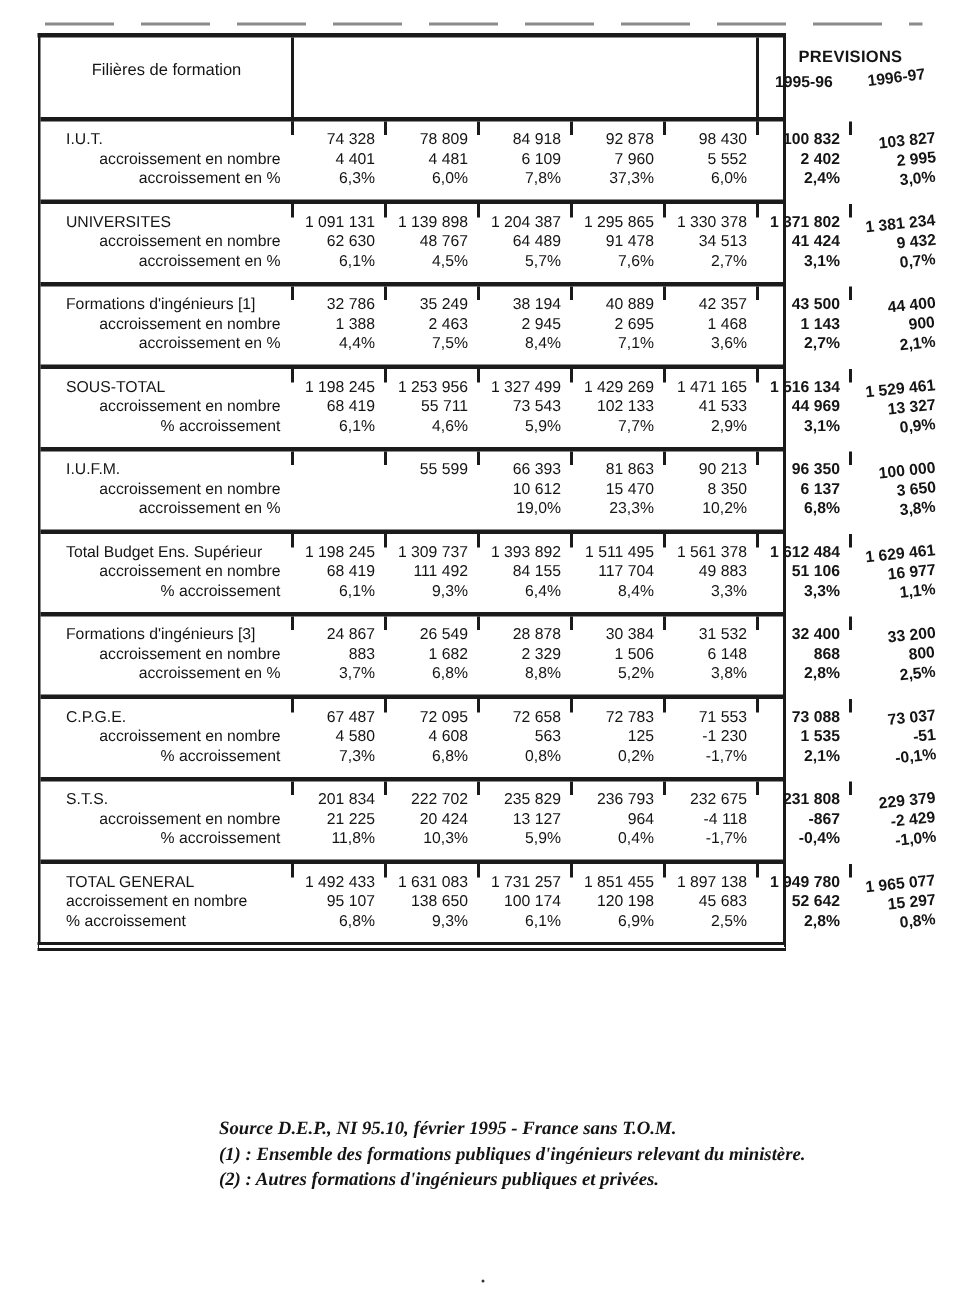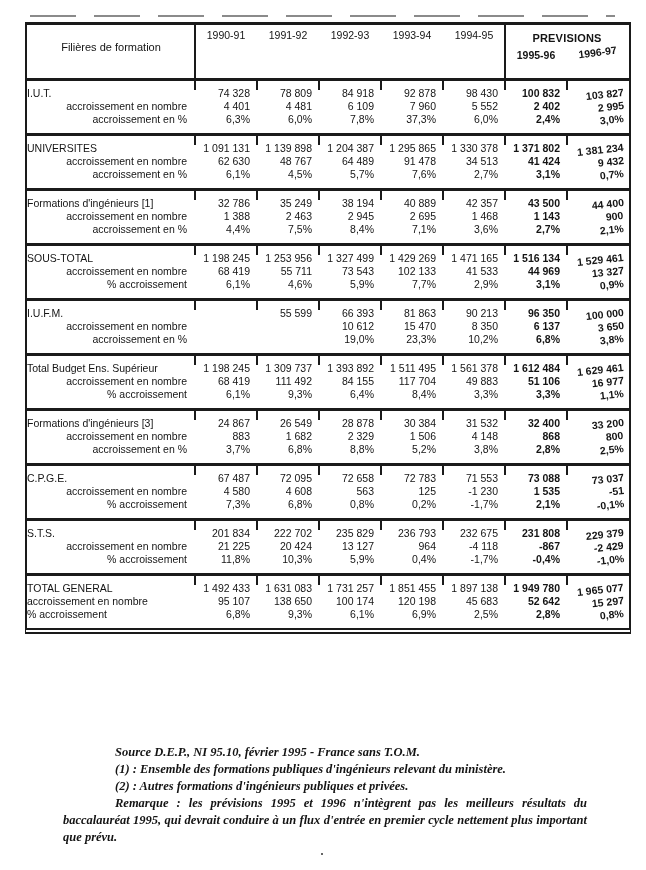--- a/index.html
+++ b/index.html
@@ -8,21 +8,21 @@
 
   .artifact-top {
     position:absolute; left:30px; top:15px; width:585px; height:2px;
     background:repeating-linear-gradient(90deg,#2b2b2b 0 46px, transparent 46px 64px);
     opacity:.55;
   }
   .artifact-dot { position:absolute; left:321px; top:853px; width:2px; height:2px; background:#333; border-radius:50%; }
 
   
   .stat-table {
-    position:absolute; left:25px; top:22px; width:606px;
+    position:absolute; left:25px; top:22px; width:499px;
     border-left:2px solid #1a1a1a; border-right:2px solid #1a1a1a;
     border-top:3px solid #1a1a1a; border-bottom:6px double #1a1a1a;
     font-size:10.5px; line-height:13px; color:#141414;
   }
   .thead { position:relative; height:56px; border-bottom:3px solid #1a1a1a;
     display:grid; grid-template-columns:168px 310px 124px; }
   .th-label { display:flex; align-items:center; justify-content:center; font-size:11px; padding-bottom:8px; }
   .group-title { text-align:center; margin-top:9px; font-size:11px; }
   .group-title.bold { font-weight:700; margin-top:7px; letter-spacing:.2px; }
   .years { display:grid; margin-top:4px; }
@@ -33,53 +33,46 @@
   .vline { position:absolute; top:0; width:2px; height:56px; background:#1a1a1a; }
   .vline-label { left:167px; }
   .vline-prev  { left:477px; }
 
   .section { position:relative; border-bottom:3px solid #1b1b1b; padding:6px 0 7px 0; }
   .section:last-child { border-bottom:none; }
   .ticks i { position:absolute; top:0; width:2px; height:9px; background:#1a1a1a; }
 
   .row { display:grid; grid-template-columns:168px repeat(7,62px); height:13px; }
   .cell { overflow:visible; white-space:nowrap; }
-  .cell.labelcell { padding-left:0; }
+  .cell.labelcell { padding-left:17px; }
   .cell.labelcell.sub-right { text-align:right; padding-right:8px; padding-left:0; }
   .cell.num { text-align:right; padding-right:7px; }
   .cell.num.prev { font-weight:700; }
   .cell.num.curl { padding-right:5px; }
   .cell.num.curl span { display:inline-block; transform:rotate(-6deg) translateY(-1px); transform-origin:100% 60%; }
   .years.c2 span.curl-year { display:inline-block; transform:rotate(-7deg) translateY(-3px); }
 
   
   .footnotes {
     position:absolute; left:63px; top:744px; width:524px;
     font-family:"Liberation Serif", serif; font-style:italic; font-weight:700;
     font-size:12.5px; line-height:17px; color:#141414;
   }
-  .fn { margin-left:52px; }
+  .fn { margin-left:83px; }
   .fn.remark { margin-left:0; text-indent:52px; text-align:justify; }
 </style>
 </head>
 <body>
 
 <div class="artifact-top"></div>
 
 <div class="stat-table">
   <div class="thead">
     <div class="th-label">Filières de formation</div>
     <div class="th-constat">
-      <div class="years c5">
-        <span>1990-91</span>
-        <span>1991-92</span>
-        <span>1992-93</span>
-        <span>1993-94</span>
-        <span>1994-95</span>
-      </div>
     </div>
     <div class="th-prev">
       <div class="group-title bold">PREVISIONS</div>
       <div class="years c2">
         <span>1995-96</span>
         <span class="curl-year">1996-97</span>
       </div>
     </div>
     <div class="vline vline-label"></div>
     <div class="vline vline-prev"></div>
@@ -356,21 +349,21 @@
           <div class="cell num"><span>31 532</span></div>
           <div class="cell num prev"><span>32 400</span></div>
           <div class="cell num prev curl"><span>33 200</span></div>
         </div>
     <div class="row">
       <div class="cell labelcell sub-right">accroissement en nombre</div>
     <div class="cell num"><span>883</span></div>
           <div class="cell num"><span>1 682</span></div>
           <div class="cell num"><span>2 329</span></div>
           <div class="cell num"><span>1 506</span></div>
-          <div class="cell num"><span>4 148</span></div>
+          <div class="cell num"><span>6 148</span></div>
           <div class="cell num prev"><span>868</span></div>
           <div class="cell num prev curl"><span>800</span></div>
         </div>
     <div class="row">
       <div class="cell labelcell sub-right">accroissement en %</div>
     <div class="cell num"><span>3,7%</span></div>
           <div class="cell num"><span>6,8%</span></div>
           <div class="cell num"><span>8,8%</span></div>
           <div class="cell num"><span>5,2%</span></div>
           <div class="cell num"><span>3,8%</span></div>
@@ -504,16 +497,15 @@
           <div class="cell num prev curl"><span>0,8%</span></div>
         </div>
   </div>
 </div>
 </div>
 
 <div class="footnotes">
   <p class="fn">Source D.E.P., NI 95.10, février 1995 - France sans T.O.M.</p>
   <p class="fn">(1) : Ensemble des formations publiques d'ingénieurs relevant du ministère.</p>
   <p class="fn">(2) : Autres formations d'ingénieurs publiques et privées.</p>
-  <p class="fn remark">Remarque : les prévisions 1995 et 1996 n'intègrent pas les meilleurs résultats du baccalauréat 1995, qui devrait conduire à un flux d'entrée en premier cycle nettement plus important que prévu.</p>
 </div>
 
 <div class="artifact-dot"></div>
 
 </body></html>

